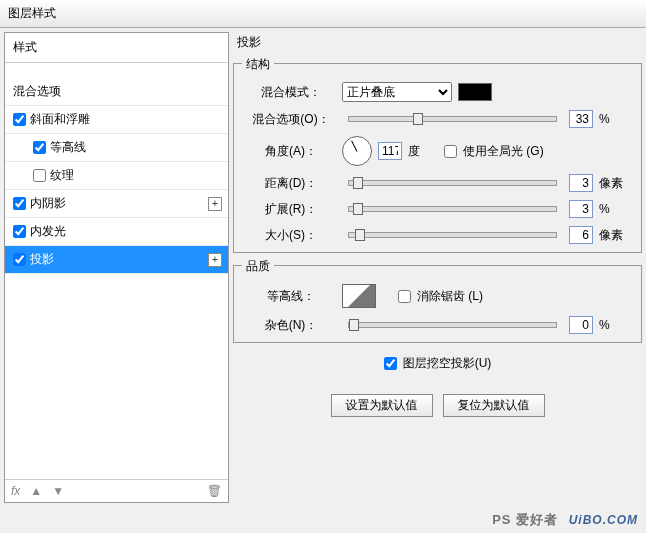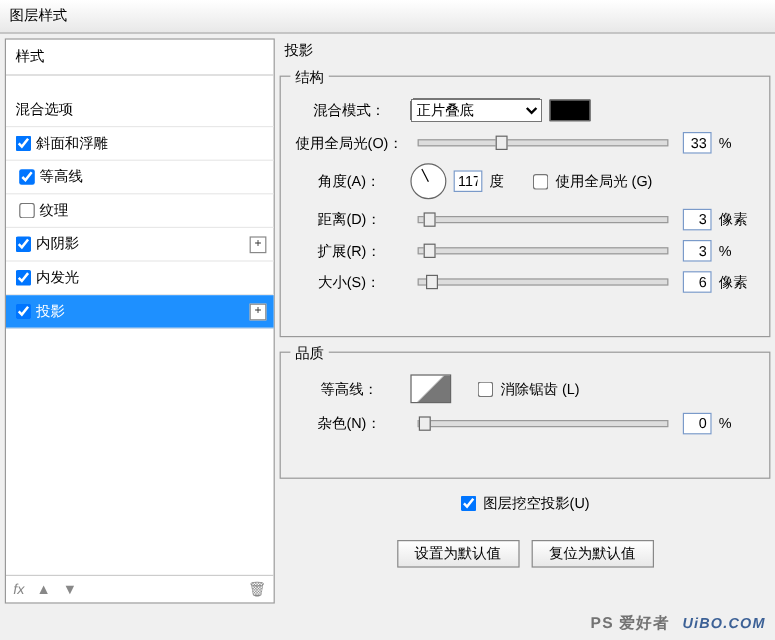--- a/index.html
+++ b/index.html
@@ -4,27 +4,27 @@
 <style>
 * { box-sizing: border-box; margin: 0; padding: 0; font-family: "Microsoft YaHei", SimSun, sans-serif; font-size: 12px; }
 body { background: #f0f0f0; width: 646px; height: 533px; position: relative; }
 .window { background: #f0f0f0; height: 100%; }
 .titlebar { background: linear-gradient(#fff,#e8e8e8); border-bottom: 1px solid #aaa; padding: 5px 8px; }
 .content { display: flex; height: calc(100% - 54px); padding: 4px; gap: 4px; }
 .left-panel { width: 225px; border: 1px solid #999; background: #fff; display: flex; flex-direction: column; gap: 15px; }
 .style-header { padding: 6px 8px; border-bottom: 1px solid #ccc; }
 .style-list { flex: 1; }
 .style-item { padding: 5px 8px; border-bottom: 1px solid #e8e8e8; display: flex; align-items: center; gap: 4px; position: relative; }
-.style-item.sub { padding-left: 11px; }
+.style-item.sub { padding-left: 28px; }
 .style-item.selected { background: #1e90ff; color: #fff; }
 .style-item .plus { position: absolute; right: 6px; border: 1px solid #888; width: 14px; height: 14px; display: flex; align-items: center; justify-content: center; font-size: 10px; background: #fff; color: #333; }
 .fx-bar { border-top: 1px solid #ccc; padding: 4px 6px; display: flex; gap: 10px; color: #888; }
 .fx-bar .trash { margin-left: auto; }
 .right-panel { flex: 1; display: flex; flex-direction: column; gap: 4px; }
-.group { border: 1px solid #999; padding: 10px 12px 28px 12px; position: relative; margin-top: 8px; }
+.group { border: 1px solid #999; padding: 10px 12px 0 12px; position: relative; margin-top: 8px; }
 .section-title { position: absolute; top: -8px; left: 8px; background: #f0f0f0; padding: 0 4px; }
 .row { display: flex; align-items: center; margin: 8px 0; gap: 6px; }
 .row-label { width: 90px; text-align: center; }
 select { width: 110px; height: 20px; }
 .color-swatch { width: 34px; height: 18px; background: #000; border: 1px solid #666; }
 .slider { flex: 1; height: 6px; background: #ddd; border: 1px solid #999; position: relative; margin: 0 6px; }
 .slider .thumb { position: absolute; top: -4px; width: 10px; height: 12px; background: #eee; border: 1px solid #666; }
 .num-input { width: 24px; height: 18px; text-align: right; padding: 0 3px; border: 1px solid #7a9ac9; }
 .unit { width: 30px; }
 .angle-dial { width: 30px; height: 30px; border: 1px solid #666; border-radius: 50%; background: #fff; position: relative; }
@@ -93,21 +93,21 @@
       <div class="group">
         <span class="section-title">结构</span>
 
         <div class="row">
           <span class="row-label">混合模式：</span>
           <select><option>正片叠底</option></select>
           <div class="color-swatch"></div>
         </div>
 
         <div class="row">
-          <span class="row-label">使用全局光(O)：</span>
+          <span class="row-label">混合选项(O)：</span>
           <div class="slider">
               <div class="thumb" style="left:31%"></div>
             </div>
           <input class="num-input" value="33" style="">
           <span class="unit">%</span>
         </div>
 
         <div class="row">
           <span class="row-label">角度(A)：</span>
           <div class="angle-dial">

